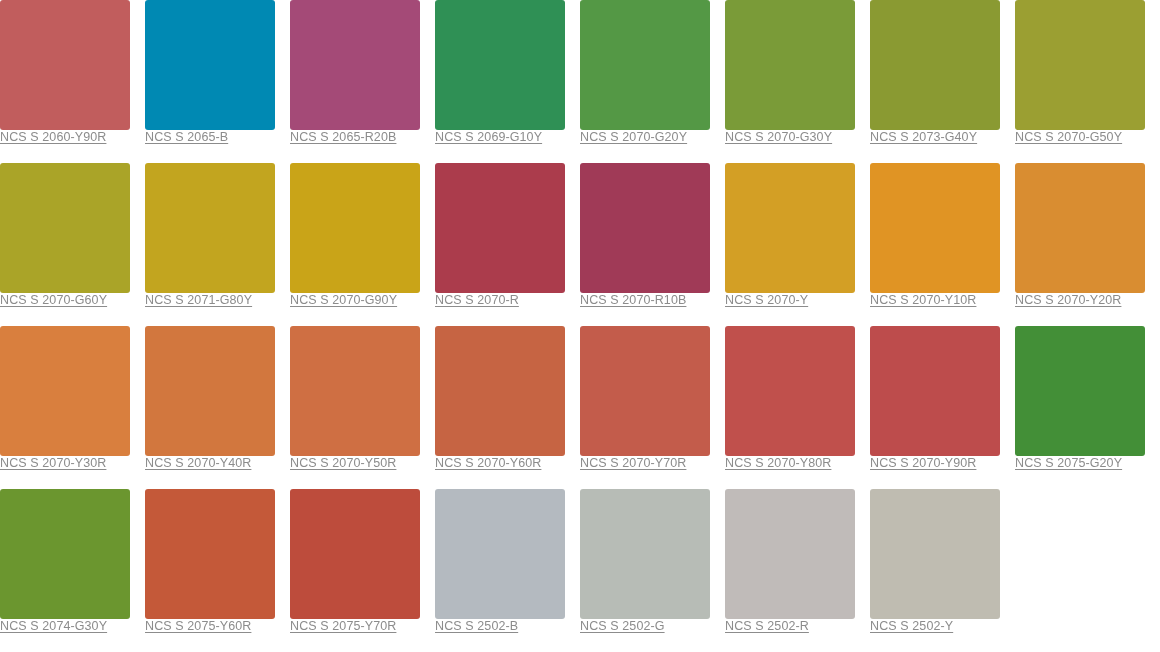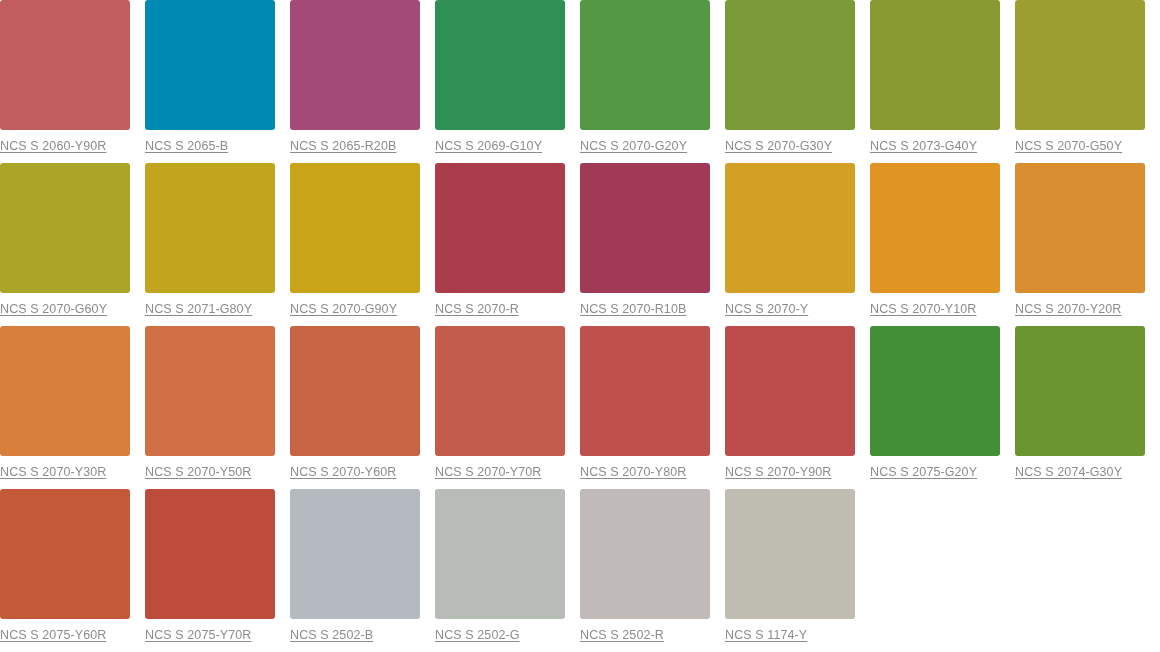--- a/index.html
+++ b/index.html
@@ -36,21 +36,21 @@
     display: block;
     flex: none;
   }
   .swatch-label {
     display: inline-block;
     font-size: 12.5px;
     line-height: 14px;
     color: #8c8c8c;
     text-decoration: underline;
     text-underline-offset: 2px;
-    margin-top: 9px;
+    margin-top: 0;
     white-space: nowrap;
     letter-spacing: 0.1px;
     cursor: pointer;
     align-self: flex-start;
   }
 </style>
 </head>
 <body>
 
 <div id="swatch-grid">
@@ -116,20 +116,24 @@
     </div>
     <div class="swatch-cell">
       <div class="swatch-chip" style="background-color: rgb(217, 141, 49);"></div>
       <a class="swatch-label">NCS S 2070-Y20R</a>
     </div>
     <div class="swatch-cell">
       <div class="swatch-chip" style="background-color: rgb(217, 127, 62);"></div>
       <a class="swatch-label">NCS S 2070-Y30R</a>
     </div>
     <div class="swatch-cell">
+      <div class="swatch-chip" style="background-color: rgb(210, 119, 62);"></div>
+      <a class="swatch-label">NCS S 2070-Y40R</a>
+    </div>
+    <div class="swatch-cell">
       <div class="swatch-chip" style="background-color: rgb(207, 111, 67);"></div>
       <a class="swatch-label">NCS S 2070-Y50R</a>
     </div>
     <div class="swatch-cell">
       <div class="swatch-chip" style="background-color: rgb(198, 100, 67);"></div>
       <a class="swatch-label">NCS S 2070-Y60R</a>
     </div>
     <div class="swatch-cell">
       <div class="swatch-chip" style="background-color: rgb(195, 92, 75);"></div>
       <a class="swatch-label">NCS S 2070-Y70R</a>
@@ -165,15 +169,15 @@
     <div class="swatch-cell">
       <div class="swatch-chip" style="background-color: rgb(183, 188, 182);"></div>
       <a class="swatch-label">NCS S 2502-G</a>
     </div>
     <div class="swatch-cell">
       <div class="swatch-chip" style="background-color: rgb(192, 187, 185);"></div>
       <a class="swatch-label">NCS S 2502-R</a>
     </div>
     <div class="swatch-cell">
       <div class="swatch-chip" style="background-color: rgb(191, 188, 177);"></div>
-      <a class="swatch-label">NCS S 1174-Y</a>
+      <a class="swatch-label">NCS S 2502-Y</a>
     </div>
   </div>
 
 </body></html>

